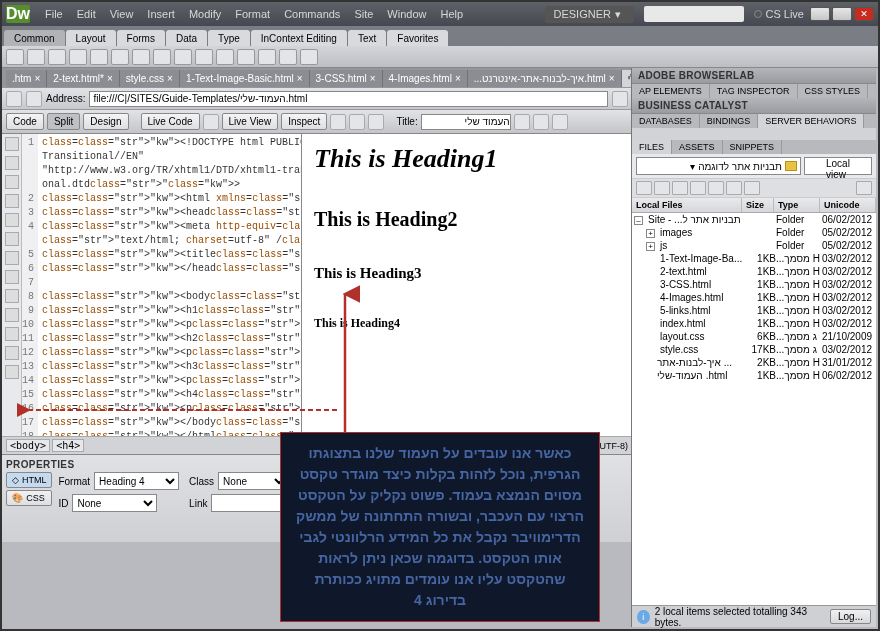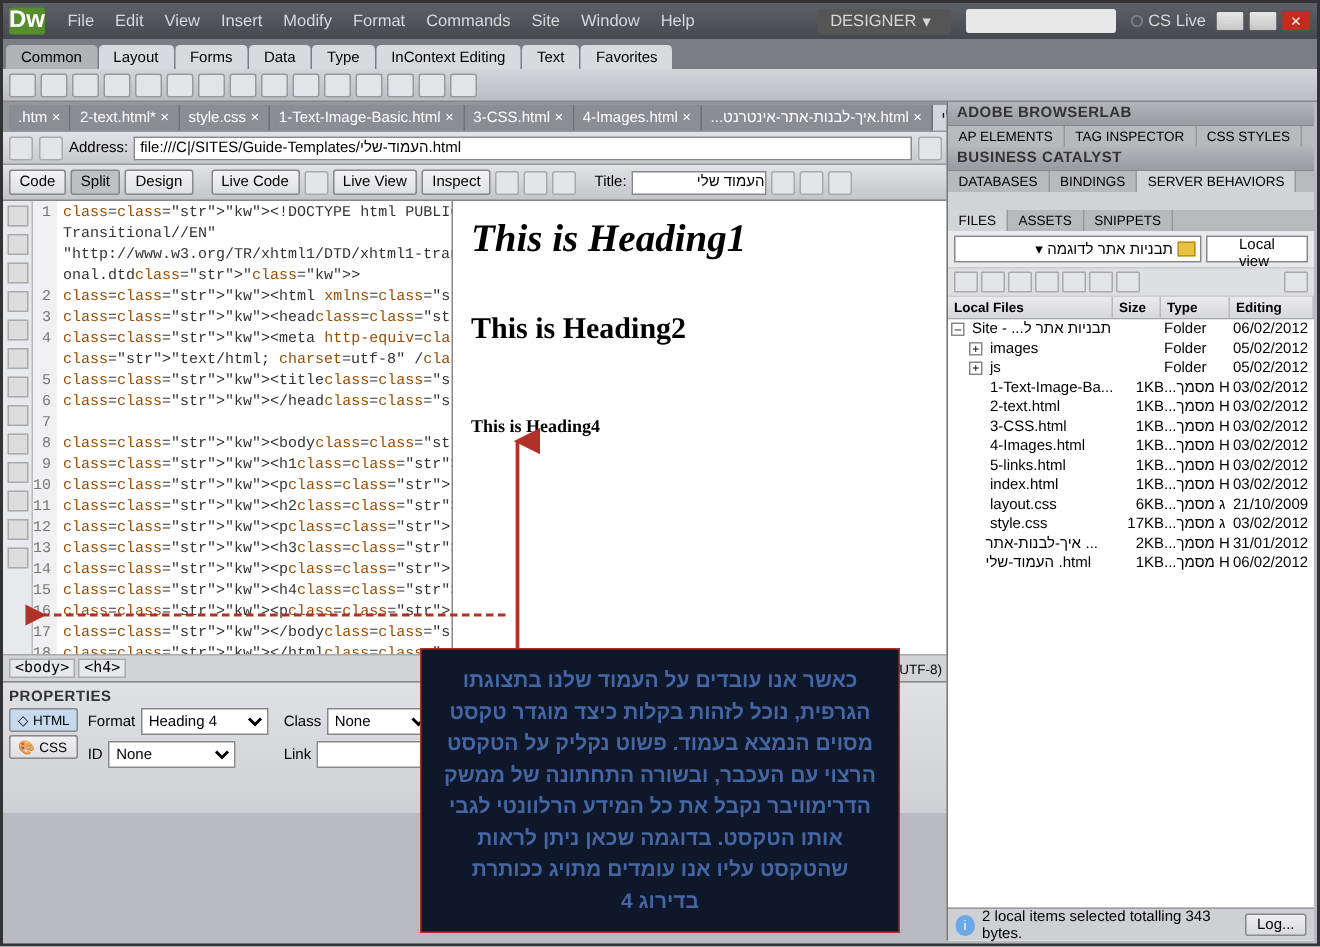--- a/index.html
+++ b/index.html
@@ -234,20 +234,21 @@
       <div class="code-body">
         <div class="ln" id="linenums">1<br>&nbsp;<br>&nbsp;<br>&nbsp;<br>2<br>3<br>4<br>&nbsp;<br>5<br>6<br>7<br>8<br>9<br>10<br>11<br>12<br>13<br>14<br>15<br>16<br>17<br>18</div>
         <div class="codetext" id="codetext"><span <span="" class="attr">class</span>=<span <span="" class="attr">class</span>="str"&gt;"kw"&gt;&lt;!DOCTYPE html PUBLIC "-//W3C//DTD XHTML 1.0<br>Transitional//EN"<br>"http://www.w3.org/TR/xhtml1/DTD/xhtml1-transiti<br>onal.dtd<span <span="" class="attr">class</span>="str"&gt;"<span <span="" class="attr">class</span>="kw"&gt;&gt;<br><span <span="" class="attr">class</span>=<span <span="" class="attr">class</span>="str"&gt;"kw"&gt;&lt;html <span class="attr">xmlns</span>=<span <span="" class="attr">class</span>="str"&gt;"http://www.w3.org/1999/xhtml"=="str"&gt;"kw"&gt;&gt;<br><span <span="" class="attr">class</span>=<span <span="" class="attr">class</span>="str"&gt;"kw"&gt;&lt;head<span <span="" class="attr">class</span>=<span <span="" class="attr">class</span>="str"&gt;"kw"&gt;&gt;<br><span <span="" class="attr">class</span>=<span <span="" class="attr">class</span>="str"&gt;"kw"&gt;&lt;meta <span class="attr">http-equiv</span>=<span <span="" class="attr">class</span>="str"&gt;"Content-Type" =<br><span <span="" class="attr">class</span>="str"&gt;"text/html; <span class="attr">charset</span>=utf-8" /<span <span="" class="attr">class</span>=="str"&gt;"kw"&gt;&gt;<br><span <span="" class="attr">class</span>=<span <span="" class="attr">class</span>="str"&gt;"kw"&gt;&lt;title<span <span="" class="attr">class</span>=<span <span="" class="attr">class</span>="str"&gt;"kw"&gt;&gt;העמוד שלי=="str"&gt;"kw"&gt;&lt;/title=="str"&gt;"kw"&gt;&gt;<br><span <span="" class="attr">class</span>=<span <span="" class="attr">class</span>="str"&gt;"kw"&gt;&lt;/head<span <span="" class="attr">class</span>=<span <span="" class="attr">class</span>="str"&gt;"kw"&gt;&gt;<br><br><span <span="" class="attr">class</span>=<span <span="" class="attr">class</span>="str"&gt;"kw"&gt;&lt;body<span <span="" class="attr">class</span>=<span <span="" class="attr">class</span>="str"&gt;"kw"&gt;&gt;<br><span <span="" class="attr">class</span>=<span <span="" class="attr">class</span>="str"&gt;"kw"&gt;&lt;h1<span <span="" class="attr">class</span>=<span <span="" class="attr">class</span>="str"&gt;"kw"&gt;&gt;=="str"&gt;"kw"&gt;&lt;em=="str"&gt;"kw"&gt;&gt;This is Heading1=="str"&gt;"kw"&gt;&lt;/em=="str"&gt;"kw"&gt;&gt;=="str"&gt;"kw"&gt;&lt;/h1=="str"&gt;"kw"&gt;&gt;<br><span <span="" class="attr">class</span>=<span <span="" class="attr">class</span>="str"&gt;"kw"&gt;&lt;p<span <span="" class="attr">class</span>=<span <span="" class="attr">class</span>="str"&gt;"kw"&gt;&gt;&amp;nbsp;=="str"&gt;"kw"&gt;&lt;/p=="str"&gt;"kw"&gt;&gt;<br><span <span="" class="attr">class</span>=<span <span="" class="attr">class</span>="str"&gt;"kw"&gt;&lt;h2<span <span="" class="attr">class</span>=<span <span="" class="attr">class</span>="str"&gt;"kw"&gt;&gt;This is Heading2=="str"&gt;"kw"&gt;&lt;/h2=="str"&gt;"kw"&gt;&gt;<br><span <span="" class="attr">class</span>=<span <span="" class="attr">class</span>="str"&gt;"kw"&gt;&lt;p<span <span="" class="attr">class</span>=<span <span="" class="attr">class</span>="str"&gt;"kw"&gt;&gt;&amp;nbsp;=="str"&gt;"kw"&gt;&lt;/p=="str"&gt;"kw"&gt;&gt;<br><span <span="" class="attr">class</span>=<span <span="" class="attr">class</span>="str"&gt;"kw"&gt;&lt;h3<span <span="" class="attr">class</span>=<span <span="" class="attr">class</span>="str"&gt;"kw"&gt;&gt;This is Heading3=="str"&gt;"kw"&gt;&lt;/h3=="str"&gt;"kw"&gt;&gt;<br><span <span="" class="attr">class</span>=<span <span="" class="attr">class</span>="str"&gt;"kw"&gt;&lt;p<span <span="" class="attr">class</span>=<span <span="" class="attr">class</span>="str"&gt;"kw"&gt;&gt;&amp;nbsp;=="str"&gt;"kw"&gt;&lt;/p=="str"&gt;"kw"&gt;&gt;<br><span <span="" class="attr">class</span>=<span <span="" class="attr">class</span>="str"&gt;"kw"&gt;&lt;h4<span <span="" class="attr">class</span>=<span <span="" class="attr">class</span>="str"&gt;"kw"&gt;&gt;This is Heading4=="str"&gt;"kw"&gt;&lt;/h4=="str"&gt;"kw"&gt;&gt;<br><span <span="" class="attr">class</span>=<span <span="" class="attr">class</span>="str"&gt;"kw"&gt;&lt;p<span <span="" class="attr">class</span>=<span <span="" class="attr">class</span>="str"&gt;"kw"&gt;&gt;&amp;nbsp;=="str"&gt;"kw"&gt;&lt;/p=="str"&gt;"kw"&gt;&gt;<br><span <span="" class="attr">class</span>=<span <span="" class="attr">class</span>="str"&gt;"kw"&gt;&lt;/body<span <span="" class="attr">class</span>=<span <span="" class="attr">class</span>="str"&gt;"kw"&gt;&gt;<br><span <span="" class="attr">class</span>=<span <span="" class="attr">class</span>="str"&gt;"kw"&gt;&lt;/html<span <span="" class="attr">class</span>=<span <span="" class="attr">class</span>="str"&gt;"kw"&gt;&gt;</div>
       </div>
     </div>
     <div class="designpane">
       <h1>This is Heading1</h1>
       <p>&nbsp;</p>
       <h2>This is Heading2</h2>
       <p>&nbsp;</p>
+      <h3>This is Heading3</h3>
       <p>&nbsp;</p>
       <h4>This is Heading4</h4>
     </div>
   </div>
 
   <div class="tagpath">
     <div class="left">
       <span class="tag">&lt;body&gt;</span>
       <span class="tag">&lt;h4&gt;</span>
     </div>
@@ -325,21 +326,21 @@
         <div class="fic"></div>
         <div class="fic"></div>
         <div class="fic"></div>
         <div class="fic"></div>
         <div class="fic" style="margin-left:auto;"></div>
       </div>
       <div class="file-head">
         <div class="fh-name">Local Files</div>
         <div class="fh-size">Size</div>
         <div class="fh-type">Type</div>
-        <div class="fh-mod">Editing</div>
+        <div class="fh-mod">Unicode</div>
       </div>
       <div class="filelist" id="filelist">
           <div class="frow">
             <div class="col-name"><span class="tree-indent" style="width:0px"></span><span class="exp">–</span><span class="icon fld"></span>Site - ...תבניות אתר ל</div>
             <div class="col-size"></div>
             <div class="col-type">Folder</div>
             <div class="col-mod">06/02/2012 15:01</div>
           </div>
           <div class="frow">
             <div class="col-name"><span class="tree-indent" style="width:12px"></span><span class="exp">+</span><span class="icon fld"></span>images</div>

